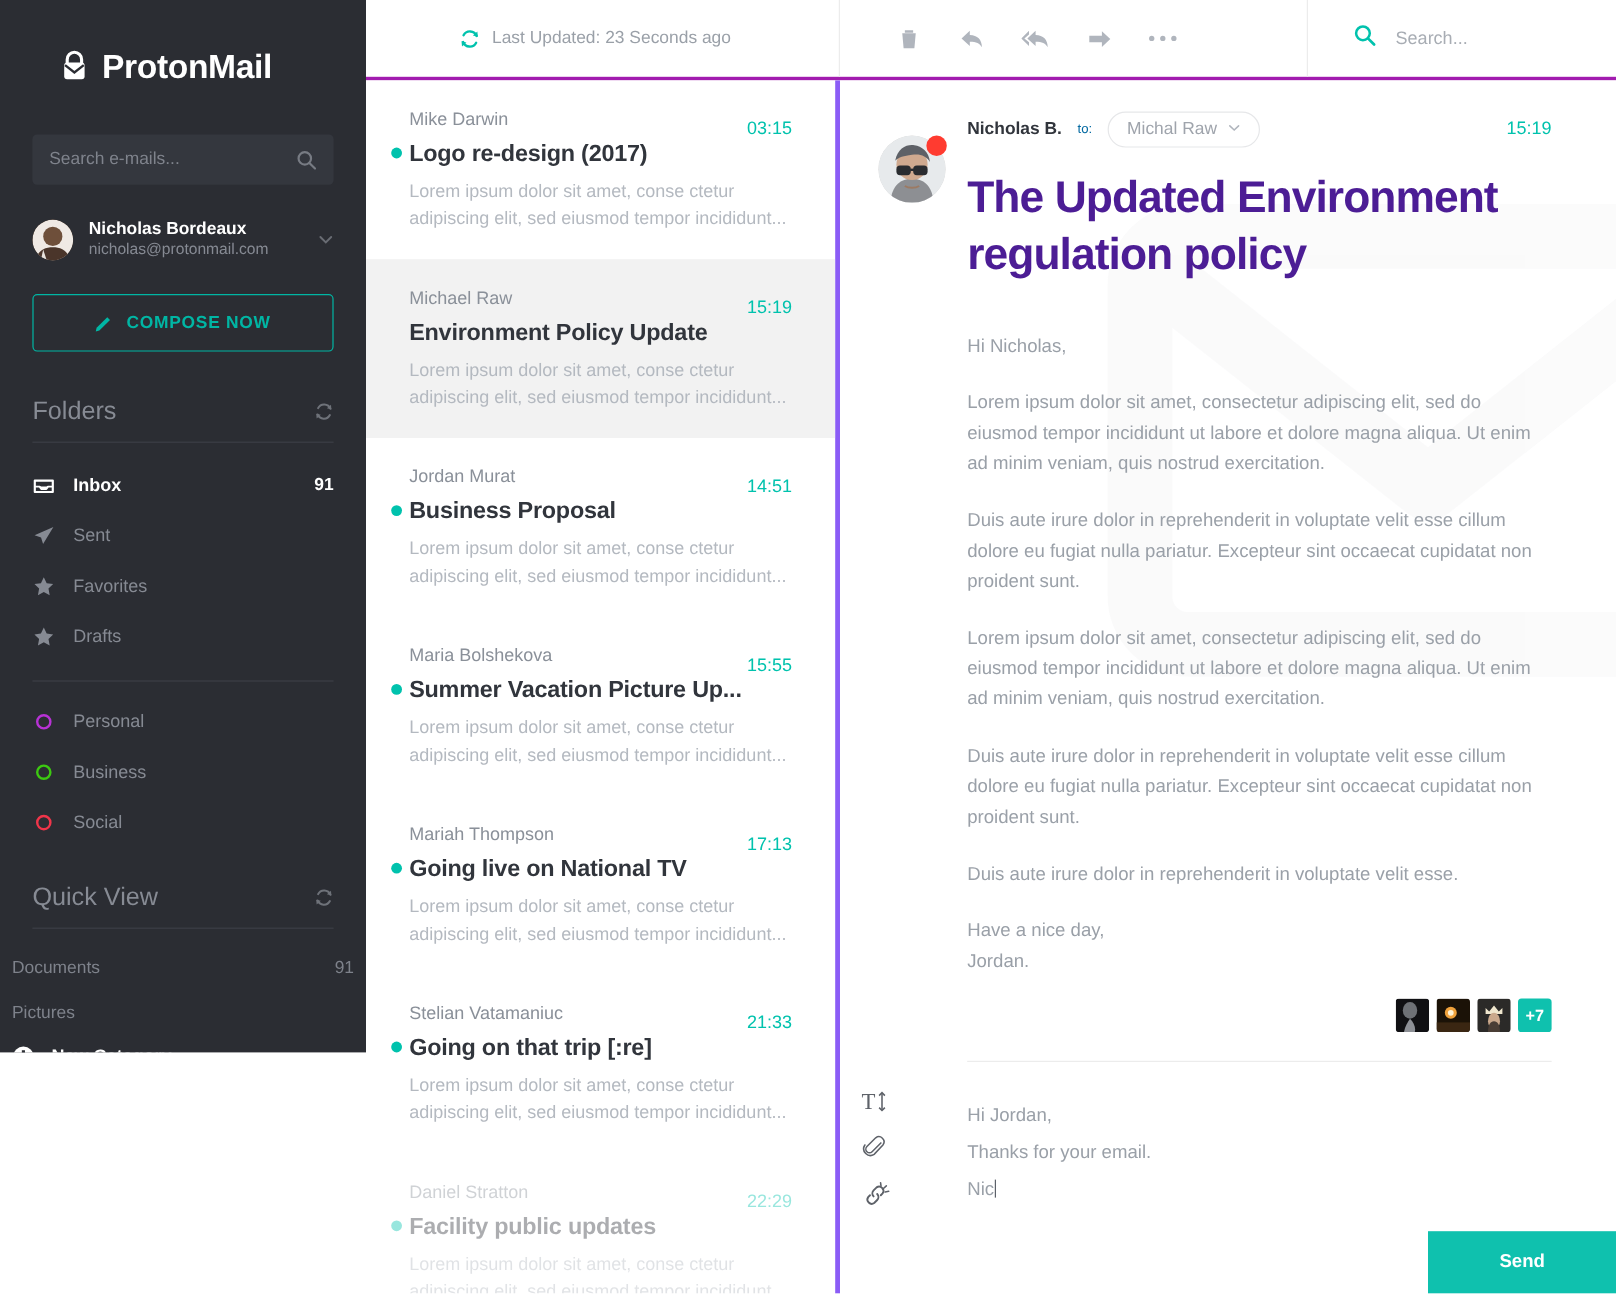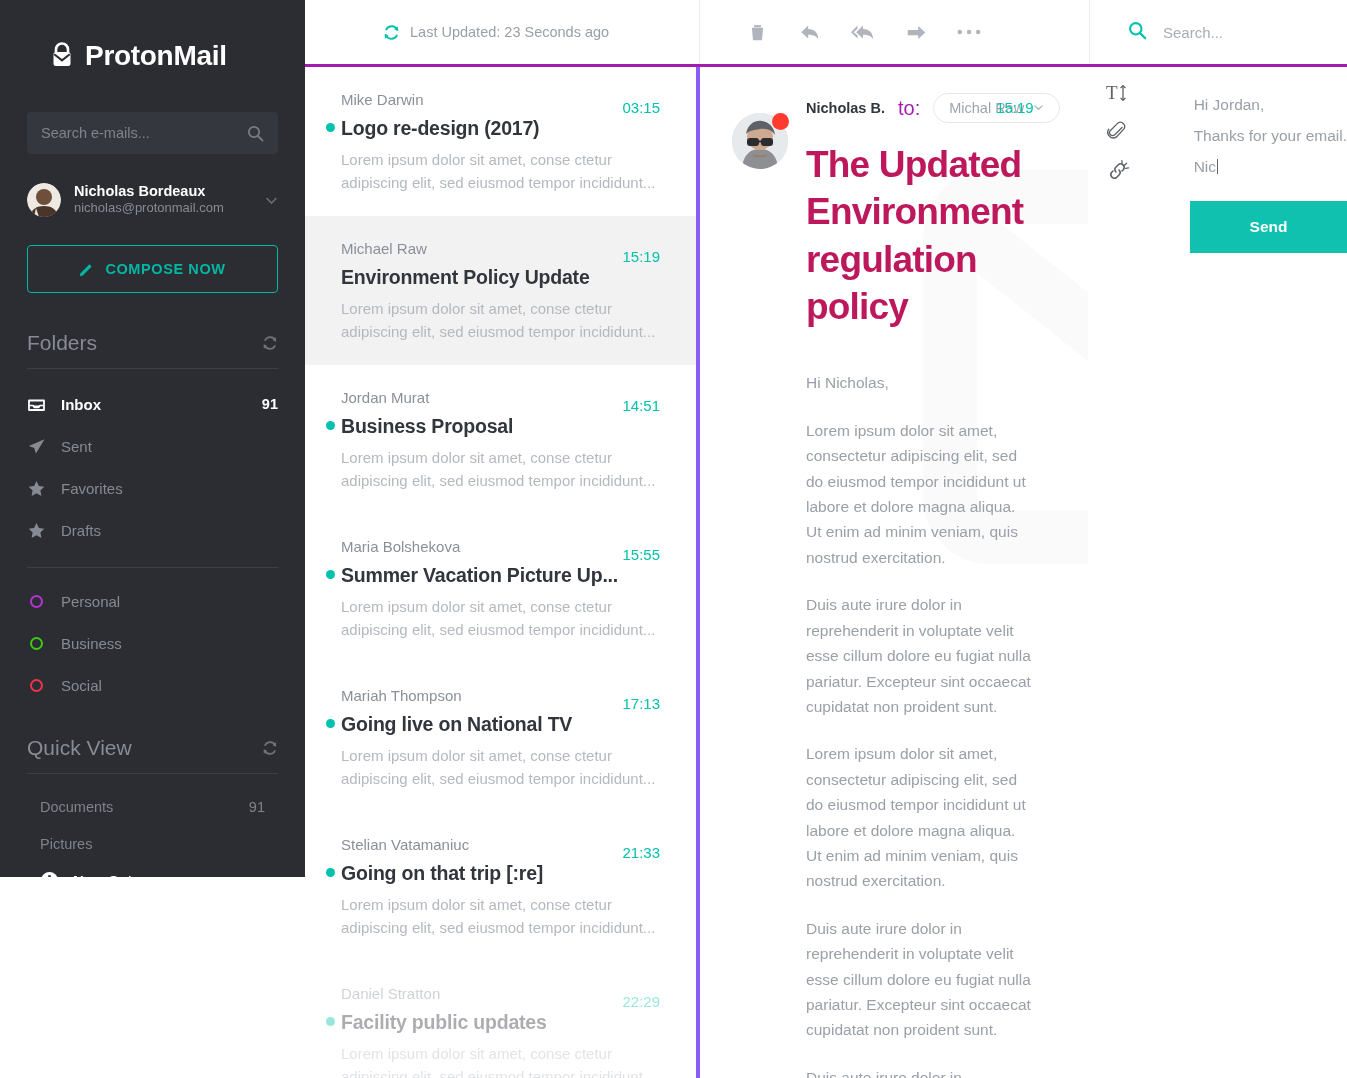--- a/index.html
+++ b/index.html
@@ -67,21 +67,21 @@
   }
   .nav-item.active { color:#ffffff; font-weight:700; }
   .nav-ic { width:19px; height:19px; flex:0 0 19px; display:flex; align-items:center; justify-content:center; }
   .nav-label { flex:1; }
   .nav-count { font-size:14.5px; }
   .nav-item.active .nav-count { color:#fff; font-weight:700; }
 
   .dot-ring { width:13px; height:13px; border-radius:50%; border:2px solid currentColor; }
 
   .qv-item {
-    display:flex; align-items:center; padding:0 40px; height:37px;
+    display:flex; align-items:center; padding:0 10px; height:37px;
     font-size:14.5px; color:#7e828b; cursor:pointer;
   }
   .qv-item .qv-label { flex:1; }
   .qv-item.newcat { color:#ffffff; font-weight:700; gap:14px; font-size:15px; }
   .plus-ic { width:19px; height:19px; flex:0 0 19px; }
 
   
   .right { flex:1; display:flex; flex-direction:column; min-width:0; }
 
   
@@ -119,49 +119,49 @@
     font-size:19.5px; font-weight:700; color:#31353c; margin-top:1px;
     white-space:nowrap; overflow:hidden; text-overflow:ellipsis; letter-spacing:-0.2px;
   }
   .mi-dot {
     position:absolute; left:21px; top:56px; width:9px; height:9px;
     border-radius:50%; background:#00c2ad;
   }
   .mi-prev { font-size:15px; color:#b4b9c0; line-height:1.5; margin-top:9px; }
 
   
-  .reader { flex:1; min-width:0; display:flex; flex-direction:row; background:#fff; position:relative; }
+  .reader { flex:1; min-width:0; display:flex; flex-direction:column; background:#fff; position:relative; }
   .reader-scroll { flex:1; position:relative; overflow:hidden; }
 
   .watermark {
     position:absolute; left:180px; top:-40px; width:620px; height:620px;
     opacity:.40; pointer-events:none;
   }
 
   .rd-header { position:relative; padding:26px 0 0 106px; }
   .rd-meta { display:flex; align-items:center; gap:13px; }
   .rd-from { font-size:14.5px; font-weight:700; color:#31353c; }
-  .rd-to { font-size:20px; color:#a21caf; }
+  .rd-to { font-size:11px; color:#0369a1; }
   .rd-chip {
     border:1px solid #e6e7e9; border-radius:18px; height:30px;
     display:flex; align-items:center; gap:9px; padding:0 15px; cursor:pointer;
   }
   .rd-chip-label { font-size:14.5px; color:#9fa4ac; }
   .rd-time { font-size:15px; color:#00c2ad; position:absolute; right:54px; top:32px; }
 
   .avatar-lg {
     position:absolute; left:32px; top:46px; width:56px; height:56px;
     border-radius:50%; overflow:hidden; background:#d9d9d9;
   }
   .avatar-badge {
     position:absolute; left:72px; top:46px; width:17px; height:17px;
     border-radius:50%; background:#ff3b30;
   }
   .rd-title {
-    font-size:37px; font-weight:700; color:#be185d; line-height:1.28;
+    font-size:37px; font-weight:700; color:#4c1d95; line-height:1.28;
     margin-top:18px; letter-spacing:-0.8px; max-width:470px;
   }
 
   .rd-body { position:relative; padding:40px 54px 0 106px; }
   .rd-p { font-size:15.5px; color:#9aa0a8; line-height:1.64; margin-bottom:22px; max-width:480px; }
   .rd-p.tight { margin-bottom:0; }
   .rd-sign { font-size:15.5px; color:#9aa0a8; line-height:1.64; margin-top:22px; }
 
   .attachments { display:flex; gap:6px; justify-content:flex-end; padding:18px 54px 0 0; }
   .att { width:28px; height:28px; border-radius:3px; overflow:hidden; }

